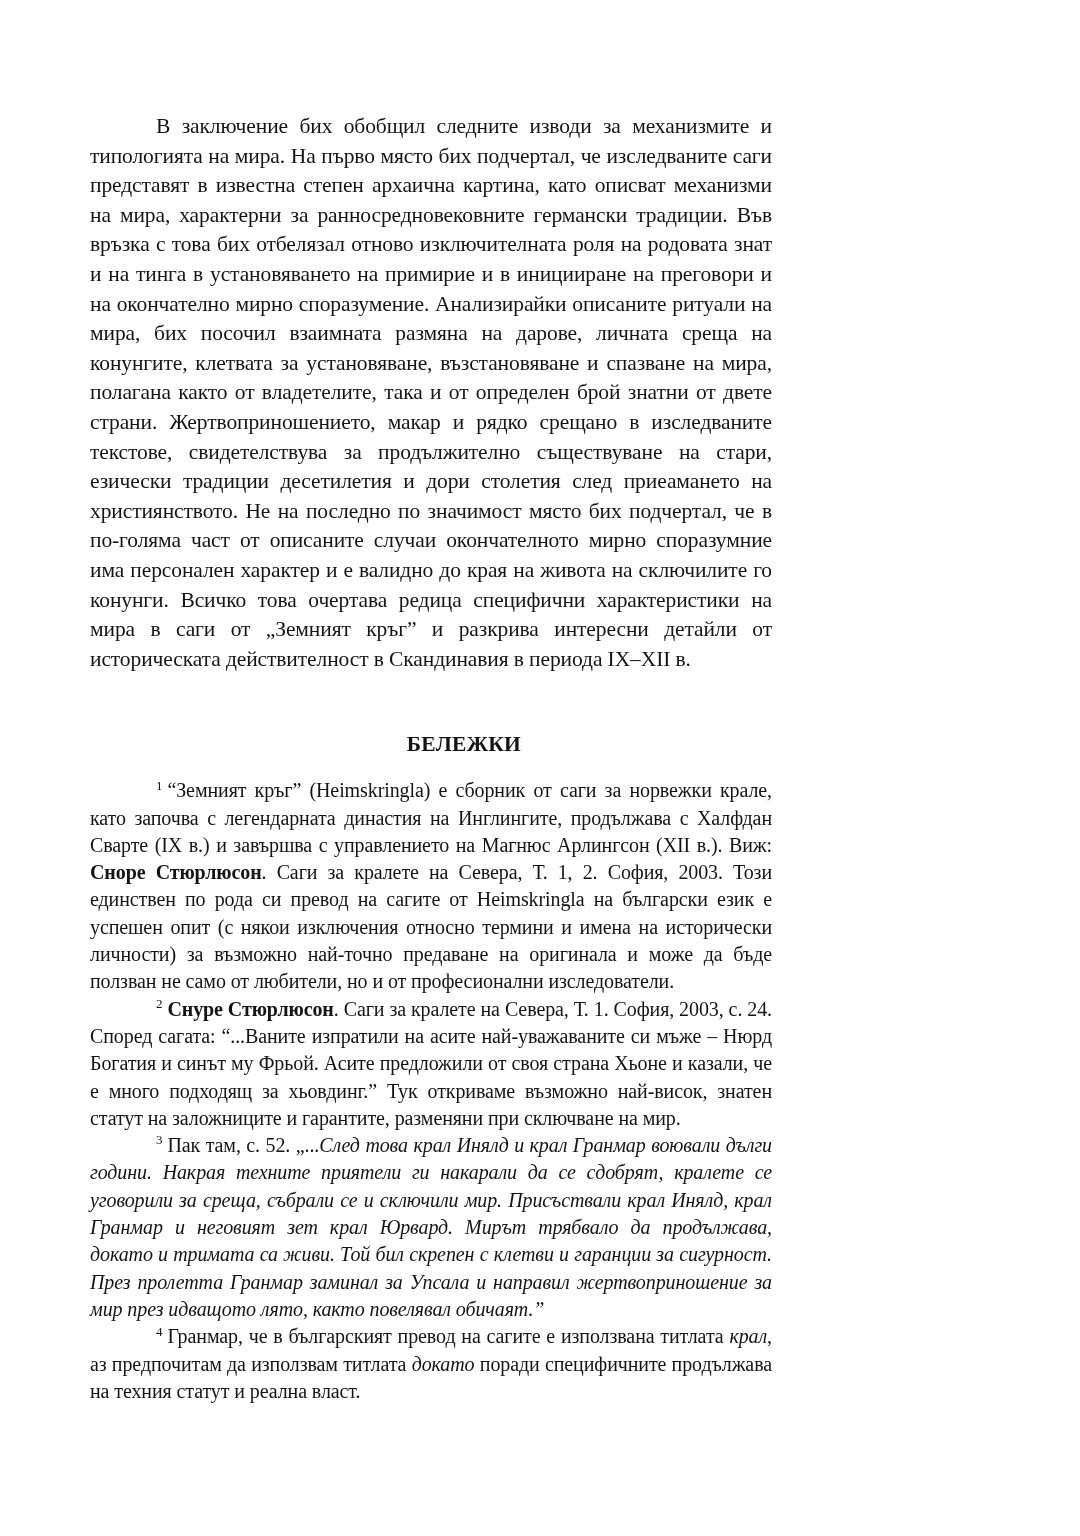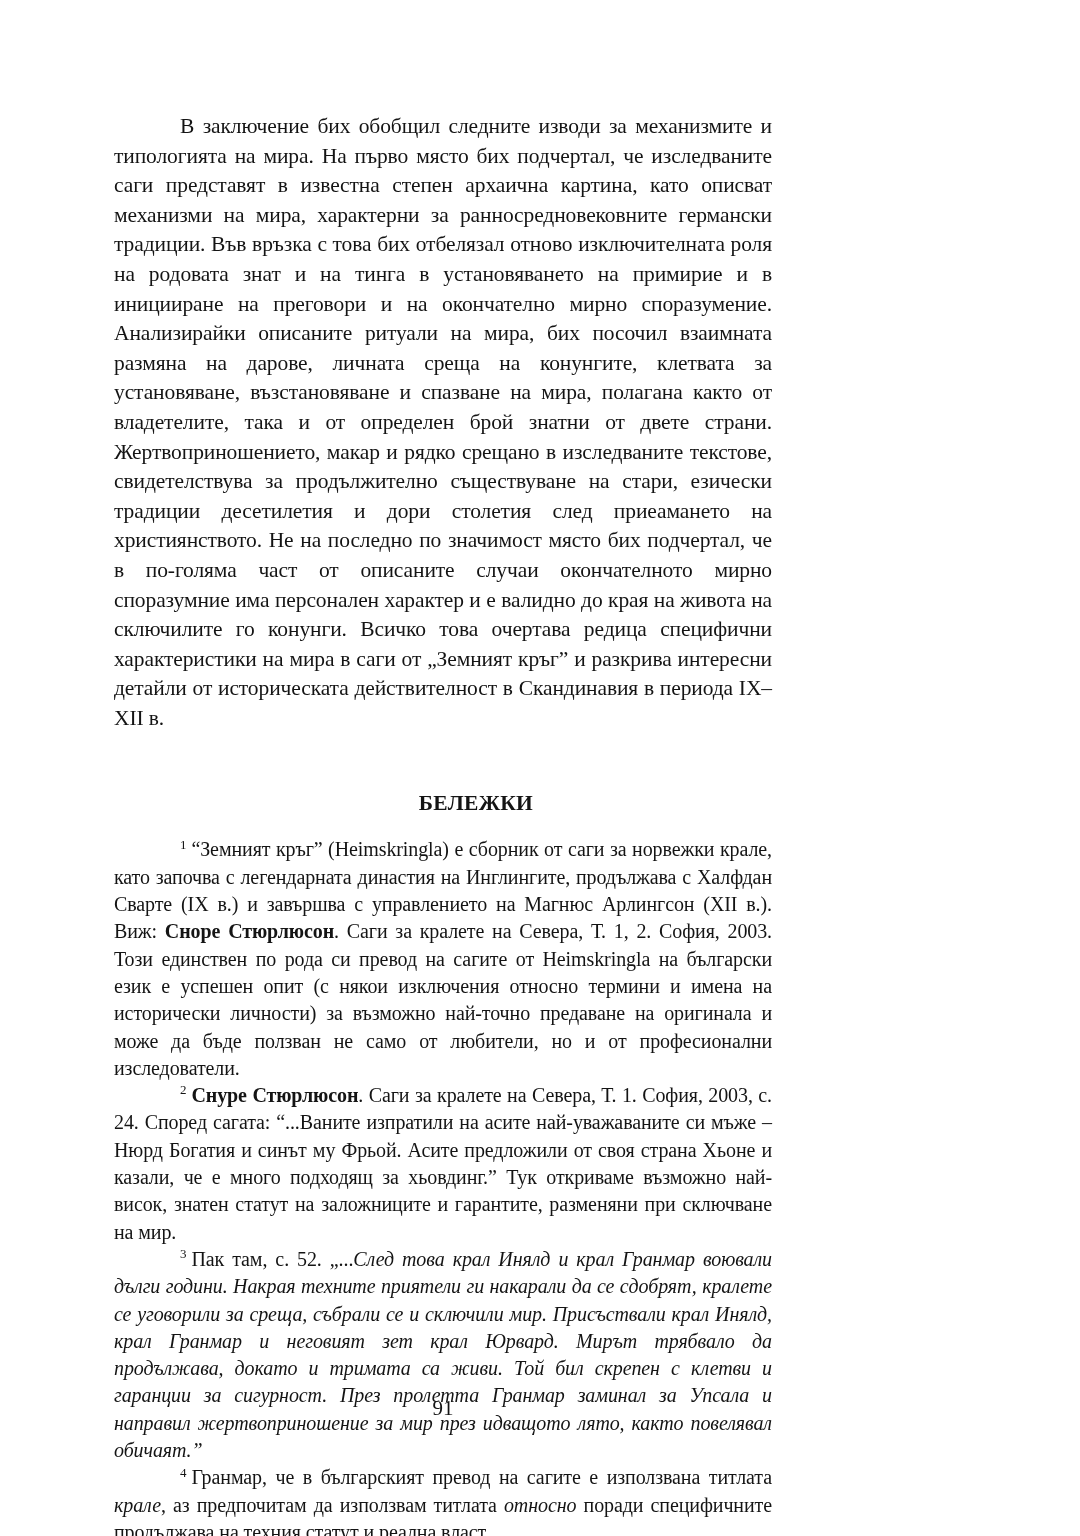--- a/index.html
+++ b/index.html
@@ -8,21 +8,21 @@
     width: 1080px;
     height: 1536px;
     background: #ffffff;
     overflow: hidden;
   }
   .page {
     position: relative;
     box-sizing: border-box;
     width: 886px;
     height: 1536px;
-    padding: 112px 114px 0 114px;
+    padding: 112px 114px 0 90px;
     background: #ffffff;
     color: #141414;
     font-family: "Liberation Serif", "DejaVu Serif", serif;
   }
   .body-text {
     margin: 0;
     font-size: 21.5px;
     line-height: 29.6px;
     text-align: justify;
     text-indent: 66px;
@@ -75,19 +75,18 @@
   <h2 class="notes-heading">БЕЛЕЖКИ</h2>
 
   <div class="footnotes">
 
     <p class="footnote"><sup>1</sup><span>“Земният кръг” (Heimskringla) е сборник от саги за норвежки крале, като започва с легендарната династия на Инглингите, продължава с Халфдан Сварте (IX в.) и завършва с управлението на Магнюс Арлингсон (XII в.). Виж: </span><span class="bold">Сноре Стюрлюсон</span><span>. Саги за кралете на Севера, Т. 1, 2. София, 2003. Този единствен по рода си превод на сагите от Heimskringla на български език е успешен опит (с някои изключения относно термини и имена на исторически личности) за възможно най-точно предаване на оригинала и може да бъде ползван не само от любители, но и от професионални изследователи.</span></p>
 
     <p class="footnote"><sup>2</sup><span class="bold">Снуре Стюрлюсон</span><span>. Саги за кралете на Севера, Т. 1. София, 2003, с. 24. Според сагата: “...Ваните изпратили на асите най-уважаваните си мъже – Нюрд Богатия и синът му Фрьой. Асите предложили от своя страна Хьоне и казали, че е много подходящ за хьовдинг.” Тук откриваме възможно най-висок, знатен статут на заложниците и гарантите, разменяни при сключване на мир.</span></p>
 
     <p class="footnote"><sup>3</sup><span>Пак там, с. 52. „...</span><span class="italic">След това крал Инялд и крал Гранмар воювали дълги години. Накрая техните приятели ги накарали да се сдобрят, кралете се уговорили за среща, събрали се и сключили мир. Присъствали крал Инялд, крал Гранмар и неговият зет крал Юрвард. Мирът трябвало да продължава, докато и тримата са живи. Той бил скрепен с клетви и гаранции за сигурност. През пролетта Гранмар заминал за Упсала и направил жертвоприношение за мир  през идващото лято, както повелявал обичаят.”</span></p>
 
-    <p class="footnote"><sup>4</sup><span>Гранмар, че в българският превод на сагите е използвана титлата </span><span class="italic">крале</span><span>, аз предпочитам да използвам титлата </span><span class="italic">относно</span><span> поради специфичните продължава на техния статут и реална власт.</span></p>
+    <p class="footnote"><sup>4</sup><span>Гранмар, че в българският превод на сагите е използвана титлата </span><span class="italic">крал</span><span>, аз предпочитам да използвам титлата </span><span class="italic">докато</span><span> поради специфичните продължава на техния статут и реална власт.</span></p>
 
   </div>
 
-  <div class="page-number">91</div>
 
 </div>
 
 </body></html>

